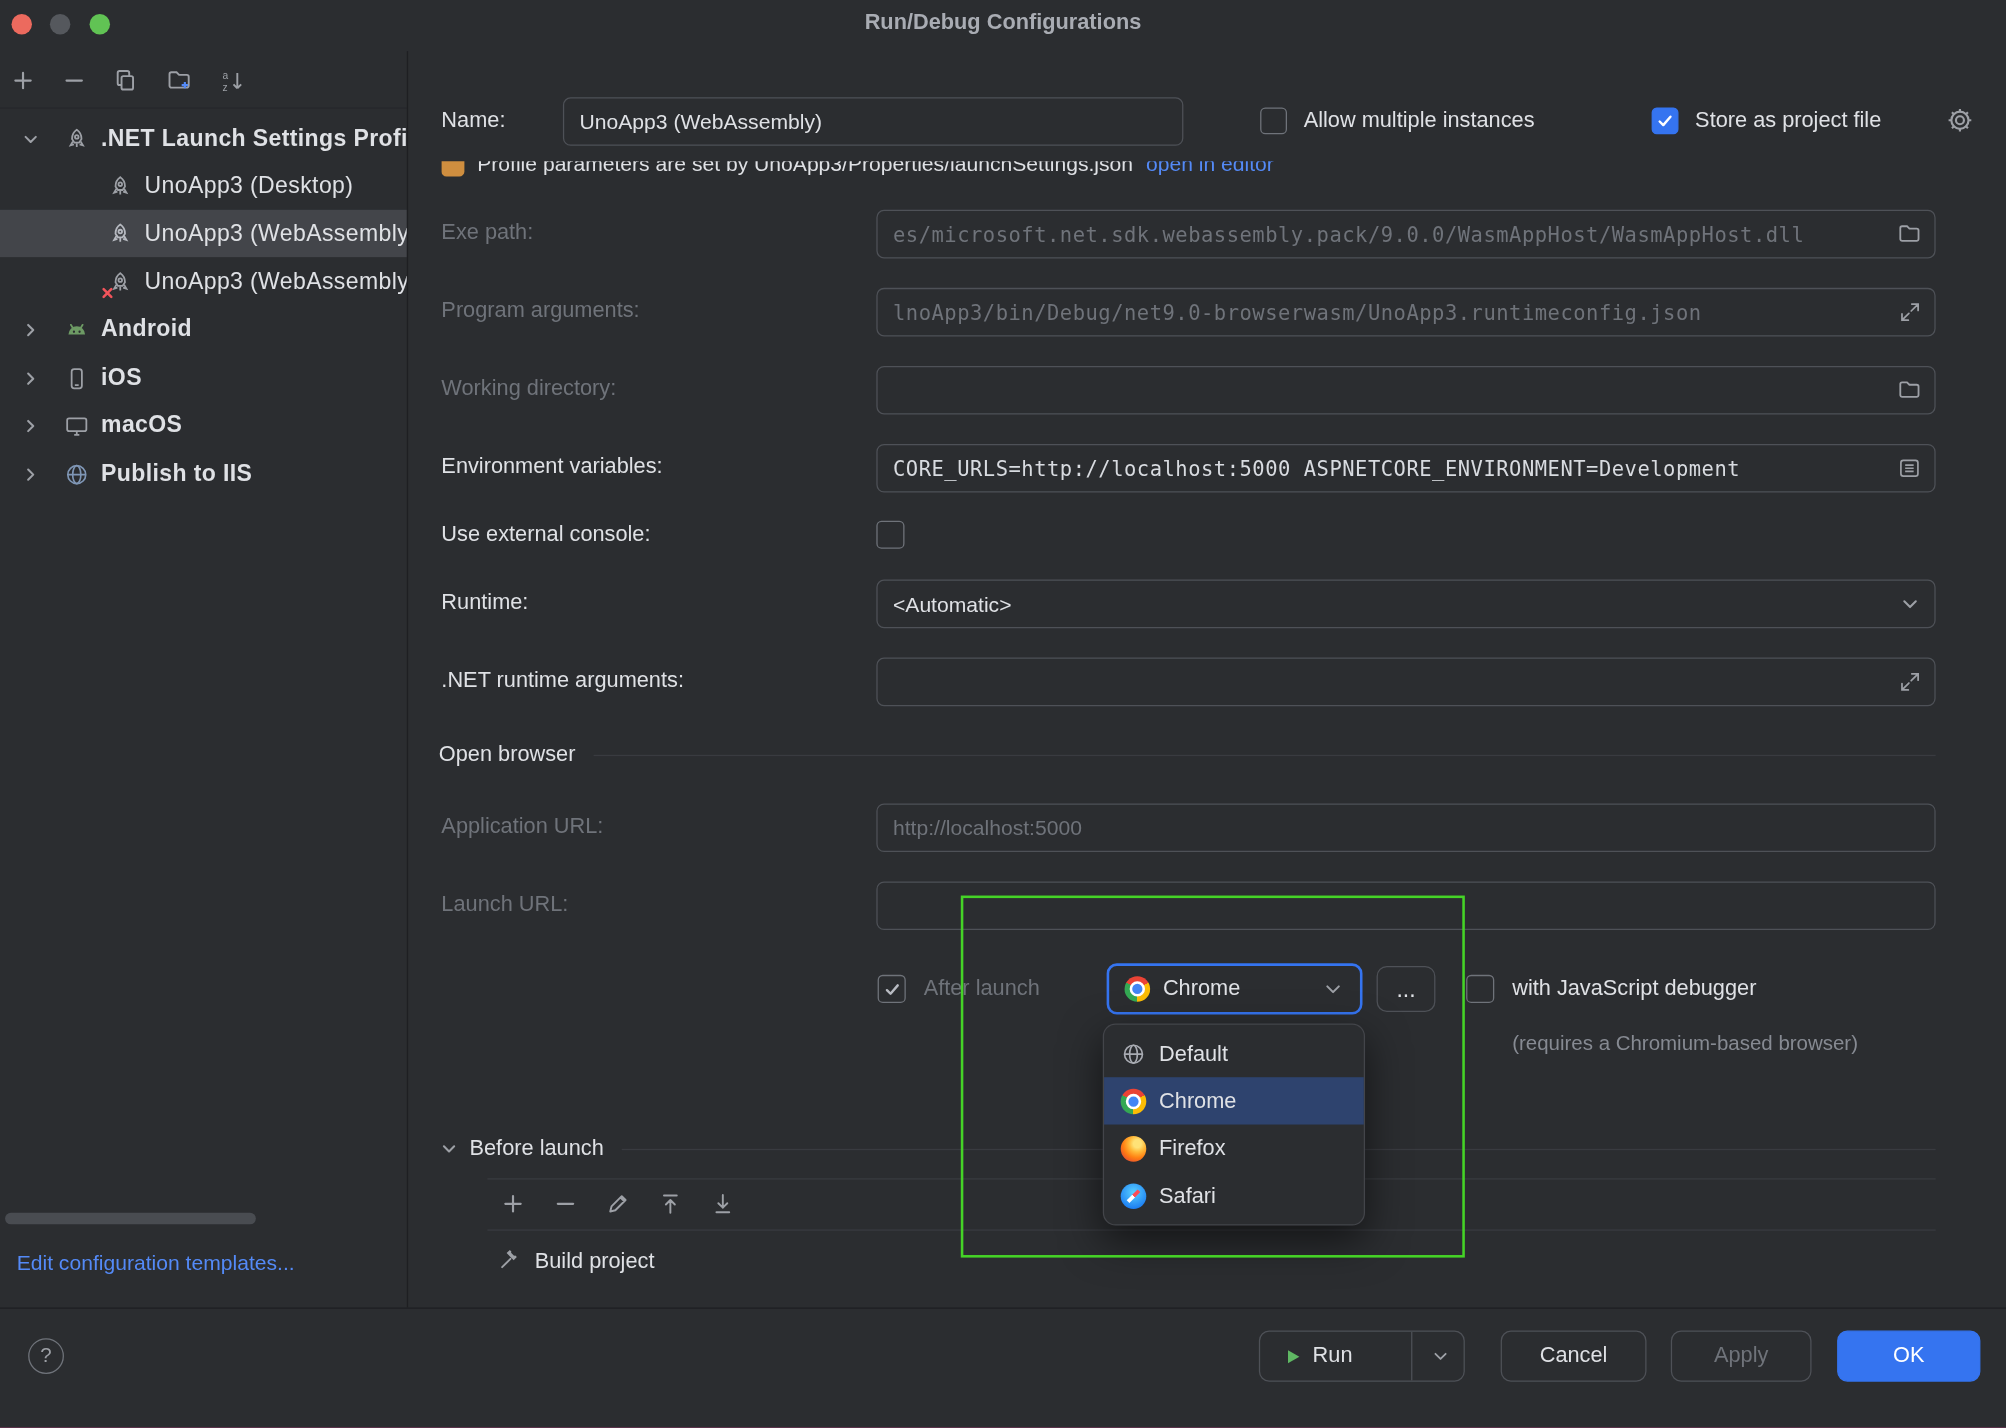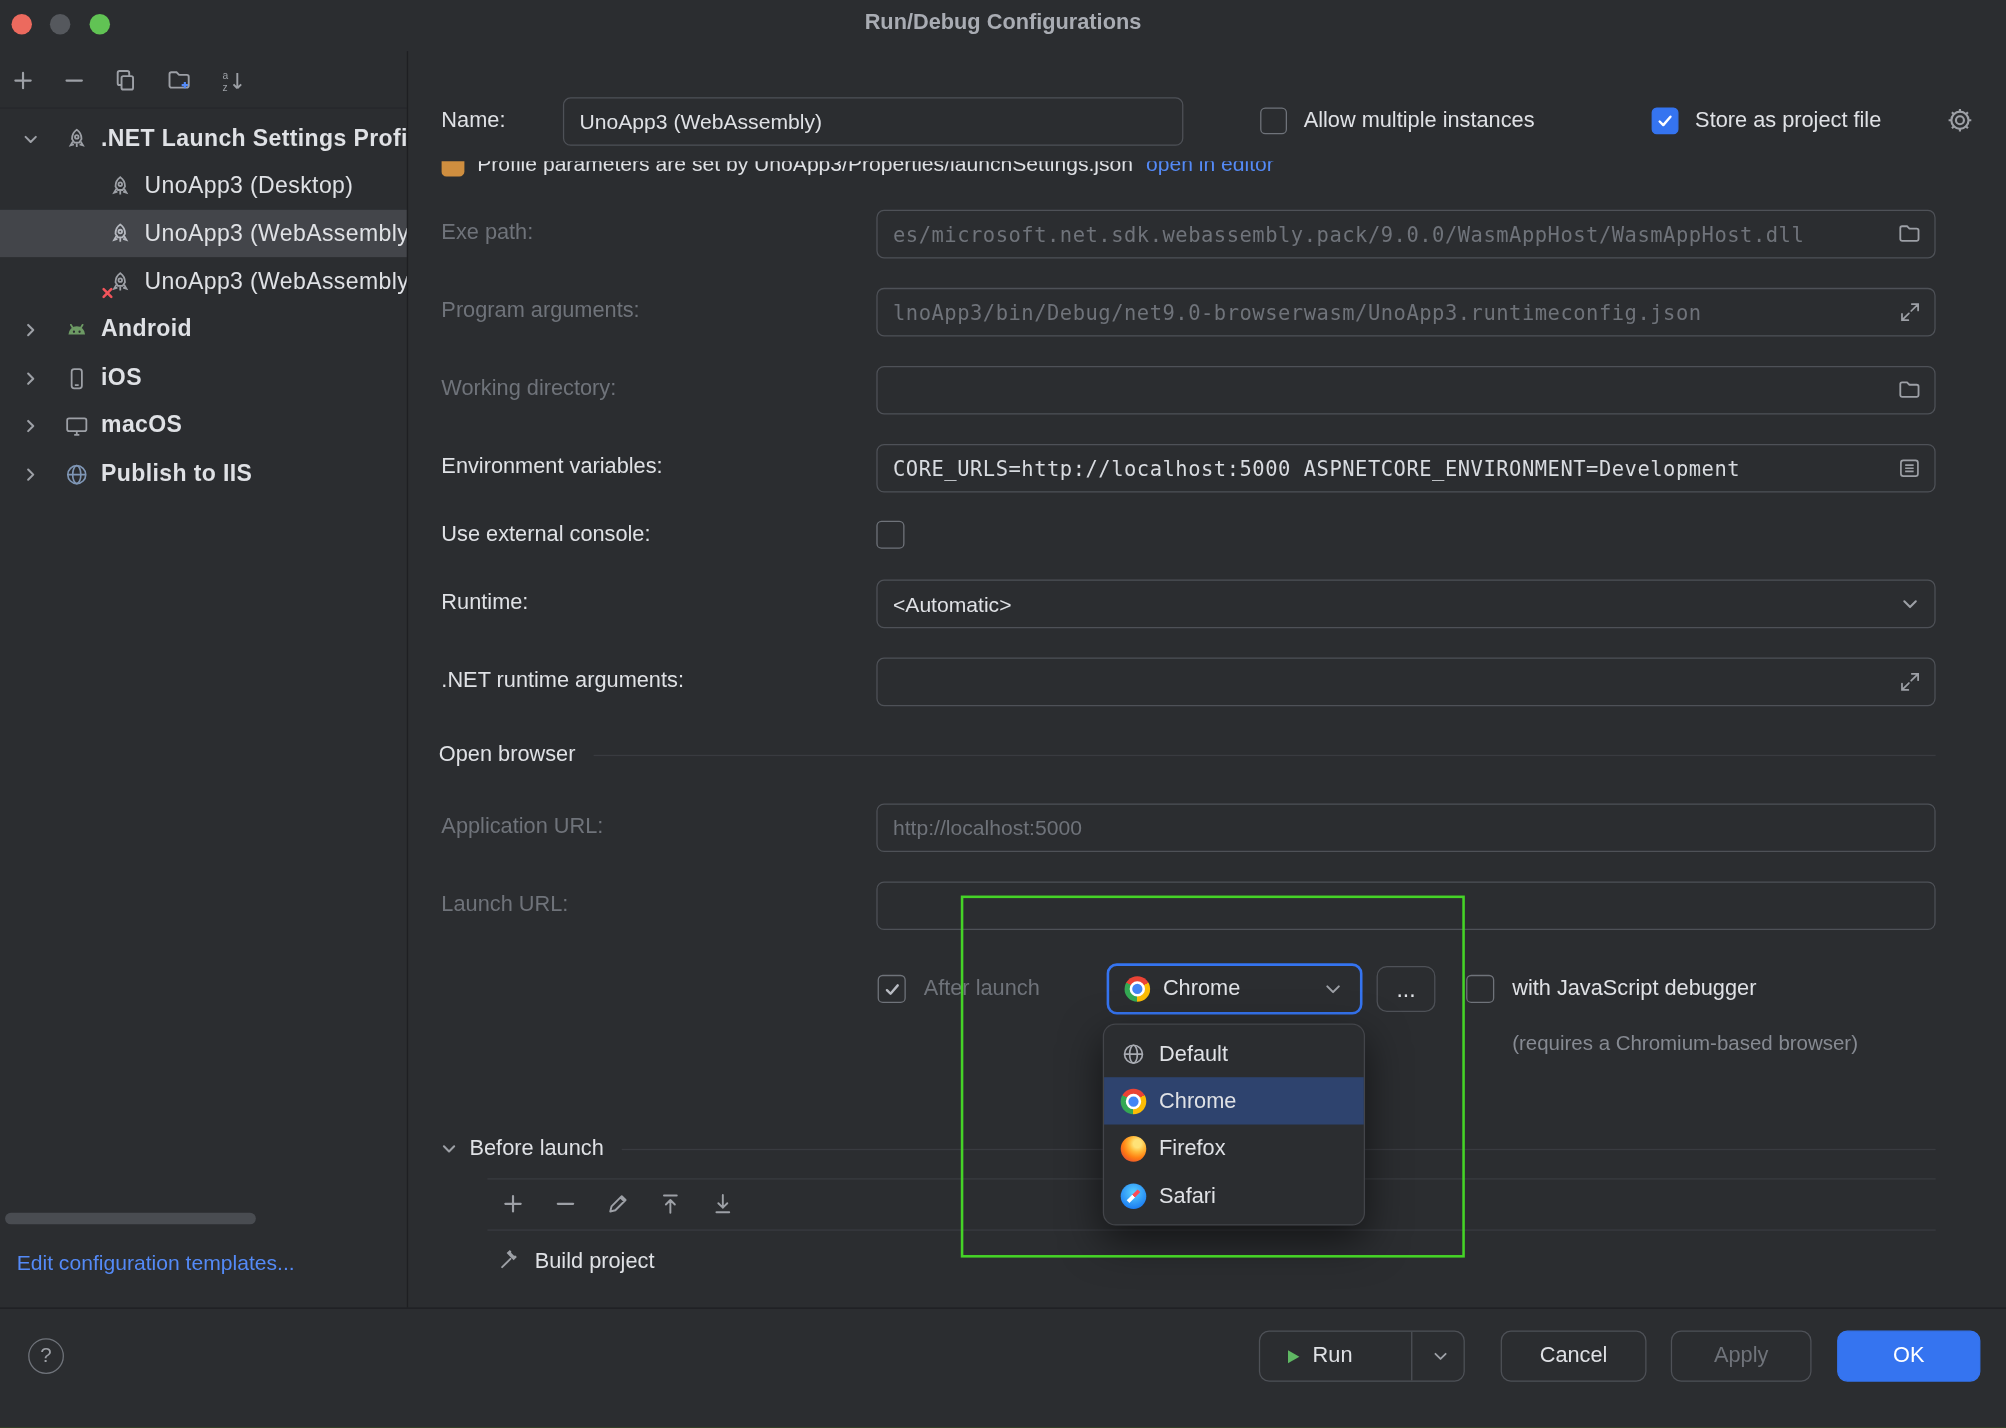--- a/index.html
+++ b/index.html
@@ -1,17 +1,17 @@
 <!DOCTYPE html>
 <html><head>
 <meta charset="utf-8">
 <style>
   *{box-sizing:border-box;margin:0;padding:0}
   html,body{background:#1e1f22}
-  #viewport{position:relative;width:2006px;height:1428px;overflow:hidden;background:#4d7c0f}
+  #viewport{position:relative;width:2006px;height:1428px;overflow:hidden;background:#ec4899}
   #stage{position:absolute;left:0;top:0;width:1568px;height:1116px;transform:scale(1.2793367);
          transform-origin:0 0;background:#2b2d30;color:#dfe1e5;
          font-family:"Liberation Sans",sans-serif;font-size:17px}
   .abs{position:absolute}
 
   
   .tl{position:absolute;top:11px;width:16px;height:16px;border-radius:50%}
   .tl.red{left:9px;background:#ec6a5e}
   .tl.gray{left:39px;background:#55585d}
   .tl.green{left:70px;background:#61c354}

